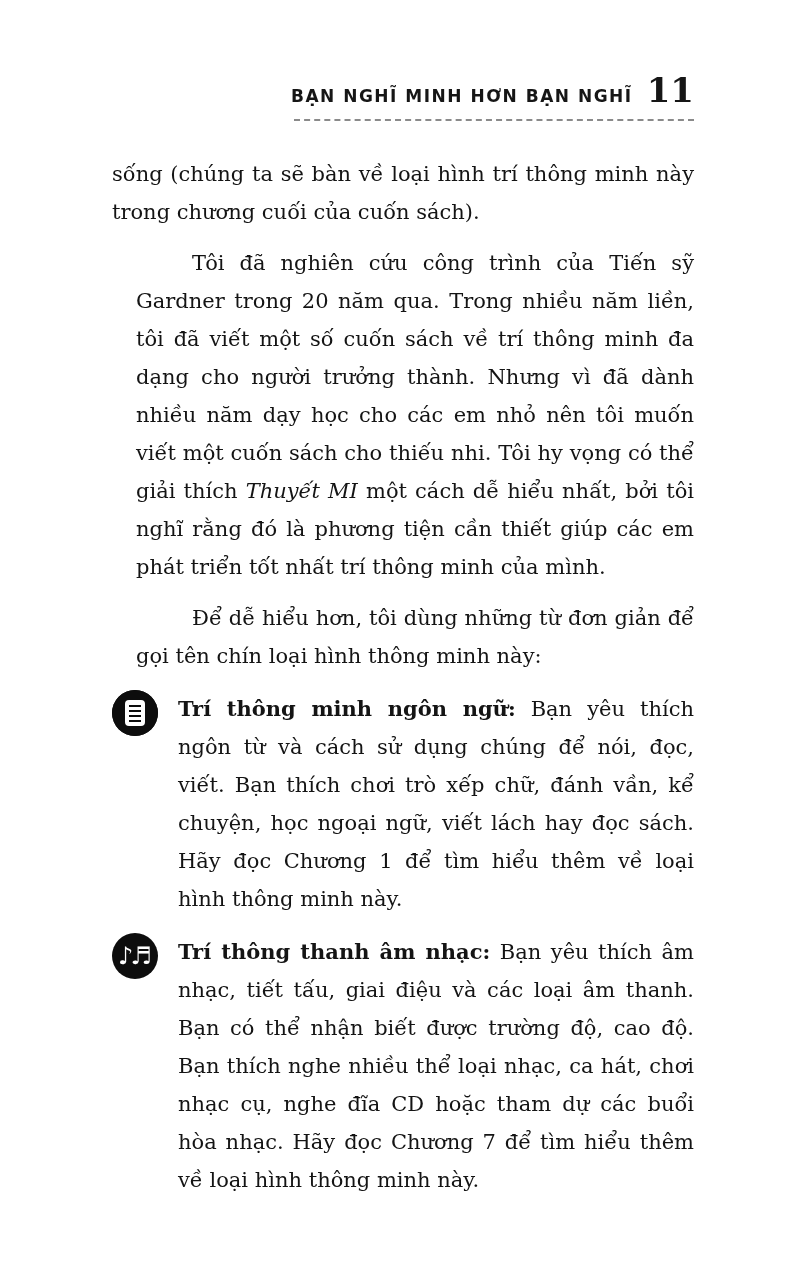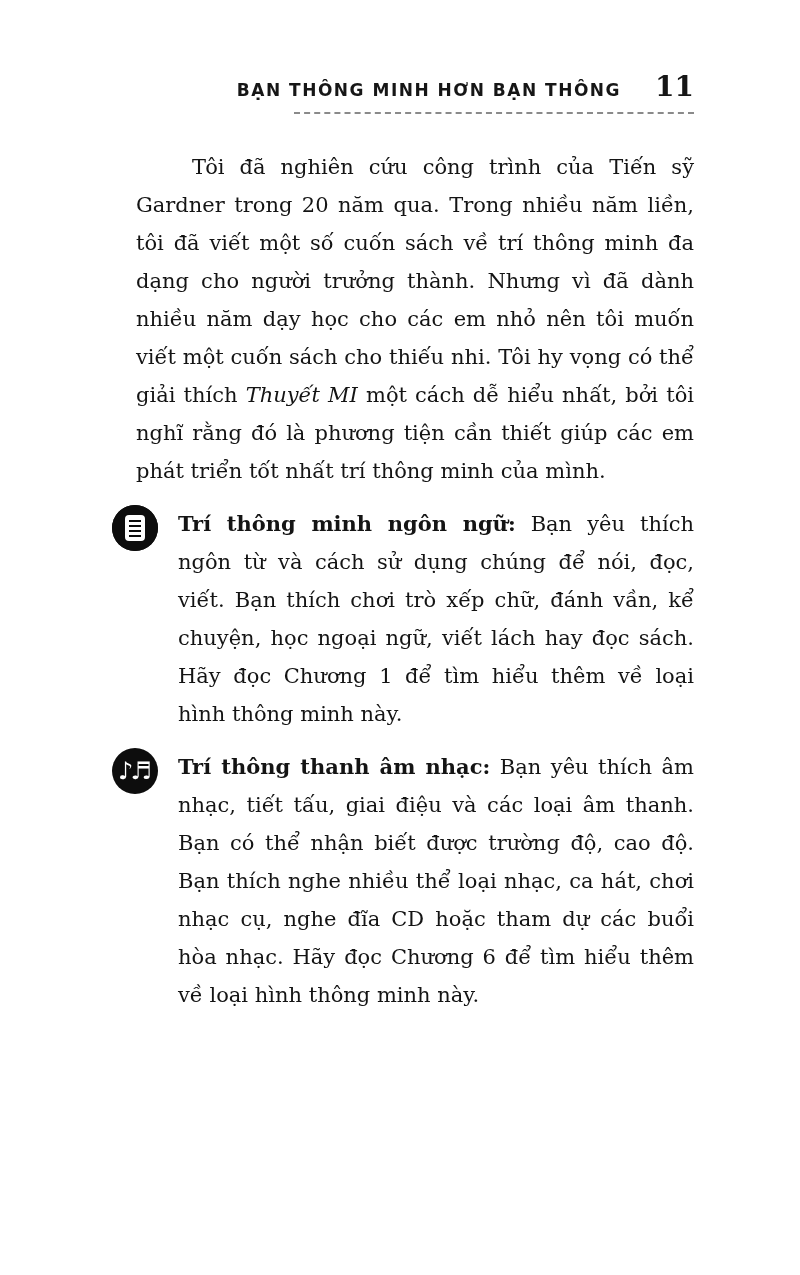--- a/index.html
+++ b/index.html
@@ -30,23 +30,22 @@
     font-family:"DejaVu Sans", sans-serif;
     font-weight:bold;
     font-size:17px;
     letter-spacing:1.5px;
     color:#161616;
     transform:scaleY(1.05);
   }
   .page-number{
     font-family:"DejaVu Serif", serif;
     font-weight:bold;
-    font-size:28px;
+    font-size:34px;
     color:#161616;
-    margin-left:20px;
   }
   .dashed-rule{
     margin-top:9px;
     margin-left:auto;
     width:400px;
     height:0;
     border-bottom:2px dashed #8a8a8a;
   }
   
   .body-text{
@@ -91,47 +90,49 @@
     font-weight:bold;
   }
 </style>
 </head>
 <body>
 
 <div class="page">
 
   <div class="header">
     <div class="header-line">
-      <span class="running-title">BẠN THÔNG MINH HƠN BẠN THÔNG</span>
+      <span class="running-title">BẠN NGHĨ MINH HƠN BẠN NGHĨ</span>
       <span class="page-number">11</span>
     </div>
     <div class="dashed-rule"></div>
   </div>
 
   <div class="body-text">
 
+    <p class="para">sống (chúng ta sẽ bàn về loại hình trí thông minh này trong chương cuối của cuốn sách).</p>
 
     <p class="para indent sp"><span>Tôi đã nghiên cứu công trình của Tiến sỹ Gardner trong 20 năm qua. Trong nhiều năm liền, tôi đã viết một số cuốn sách về trí thông minh đa dạng cho người trưởng thành. Nhưng vì đã dành nhiều năm dạy học cho các em nhỏ nên tôi muốn viết một cuốn sách cho thiếu nhi. Tôi hy vọng có thể giải thích </span><span class="italic">Thuyết MI</span><span> một cách dễ hiểu nhất, bởi tôi nghĩ rằng đó là phương tiện cần thiết giúp các em phát triển tốt nhất trí thông minh của mình.</span></p>
 
+    <p class="para indent sp">Để dễ hiểu hơn, tôi dùng những từ đơn giản để gọi tên chín loại hình thông minh này:</p>
 
     <div class="bullet">
       <div class="icon-circle">
         <svg width="46" height="46" viewBox="0 0 46 46" aria-hidden="true">
           <circle cx="23" cy="23" r="23" fill="#0d0d0d"></circle>
           <rect x="13" y="10" width="20" height="26" rx="4" fill="#ffffff"></rect>
           <line x1="17" y1="16" x2="29" y2="16" stroke="#0d0d0d" stroke-width="2"></line>
           <line x1="17" y1="21" x2="29" y2="21" stroke="#0d0d0d" stroke-width="2"></line>
           <line x1="17" y1="26" x2="29" y2="26" stroke="#0d0d0d" stroke-width="2"></line>
           <line x1="17" y1="31" x2="29" y2="31" stroke="#0d0d0d" stroke-width="2"></line>
         </svg>
       </div>
       <p class="bullet-text"><span class="bullet-title">Trí thông minh ngôn ngữ:</span> <span>Bạn yêu thích ngôn từ và cách sử dụng chúng để nói, đọc, viết. Bạn thích chơi trò xếp chữ, đánh vần, kể chuyện, học ngoại ngữ, viết lách hay đọc sách. Hãy đọc Chương 1 để tìm hiểu thêm về loại hình thông minh này.</span></p>
     </div>
 
     <div class="bullet">
       <div class="icon-circle">
         <span class="music-glyph">♪♬</span>
       </div>
-      <p class="bullet-text"><span class="bullet-title">Trí thông thanh âm nhạc:</span> <span>Bạn yêu thích âm nhạc, tiết tấu, giai điệu và các loại âm thanh. Bạn có thể nhận biết được trường độ, cao độ. Bạn thích nghe nhiều thể loại nhạc, ca hát, chơi nhạc cụ, nghe đĩa CD hoặc tham dự các buổi hòa nhạc. Hãy đọc Chương 6 để tìm hiểu thêm về loại hình thông minh này.</span></p>
+      <p class="bullet-text"><span class="bullet-title">Trí thông thanh âm nhạc:</span> <span>Bạn yêu thích âm nhạc, tiết tấu, giai điệu và các loại âm thanh. Bạn có thể nhận biết được trường độ, cao độ. Bạn thích nghe nhiều thể loại nhạc, ca hát, chơi nhạc cụ, nghe đĩa CD hoặc tham dự các buổi hòa nhạc. Hãy đọc Chương 7 để tìm hiểu thêm về loại hình thông minh này.</span></p>
     </div>
 
   </div>
 </div>
 
 </body></html>

